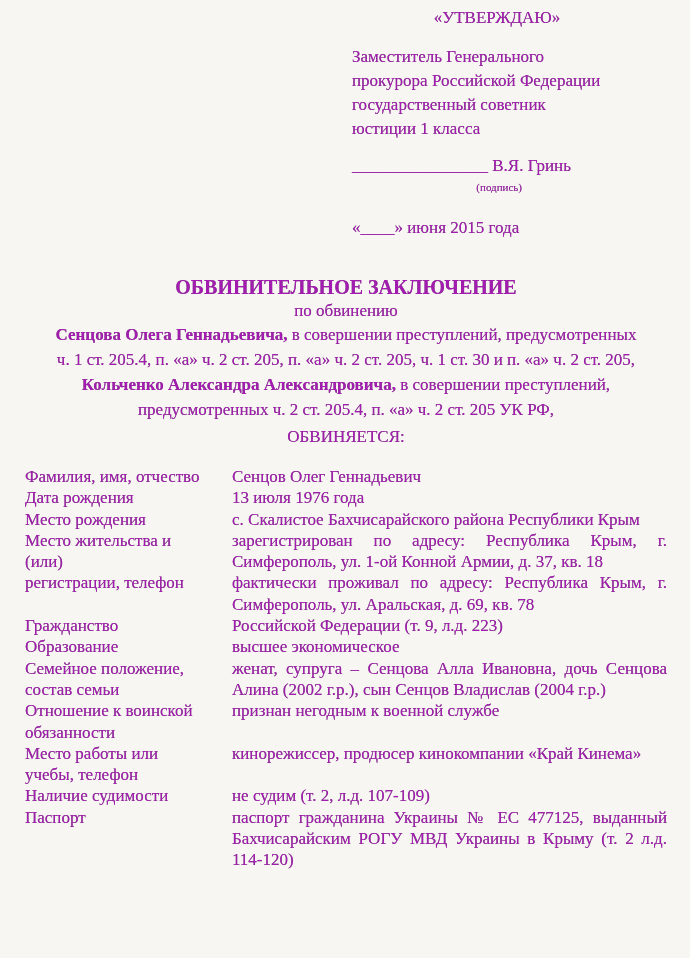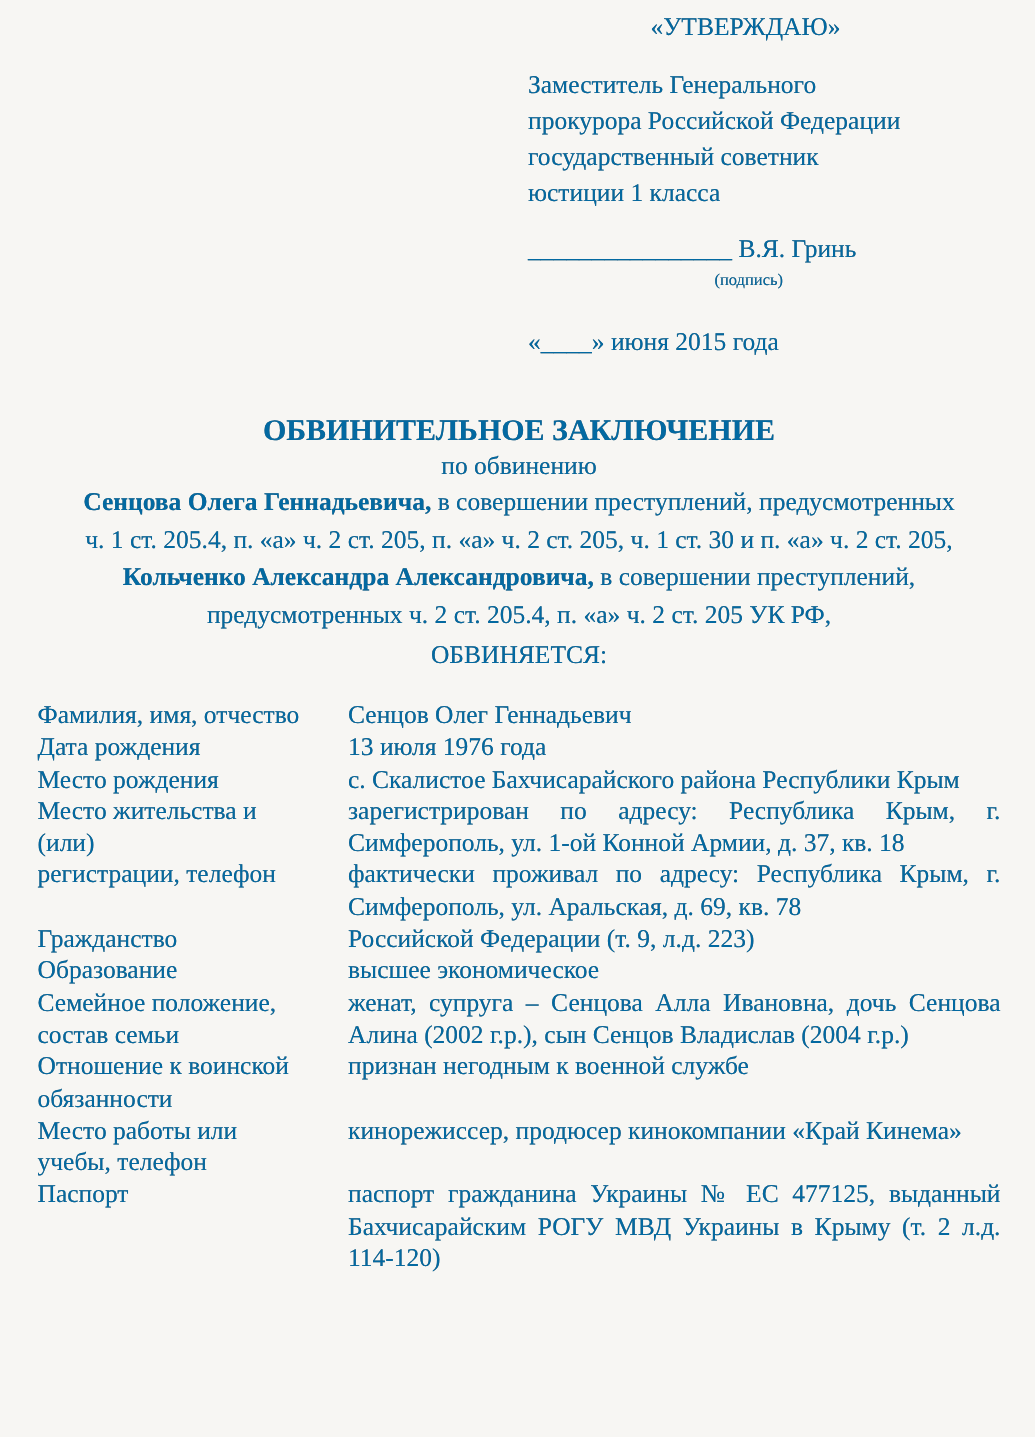--- a/index.html
+++ b/index.html
@@ -6,21 +6,21 @@
     margin: 0;
     padding: 0;
     background: #e9e8e5;
   }
   .page {
     position: relative;
     width: 690px;
     height: 958px;
     margin: 0 auto;
     background: #f7f6f3;
-    color: #0369a1;
+    color: #a21caf;
     font-family: "Liberation Serif", "DejaVu Serif", serif;
     font-size: 17px;
     box-sizing: border-box;
     padding: 6px 23px 0 25px;
     overflow: hidden;
     text-shadow: 0 0 0.4px rgba(20,20,20,0.55);
   }
 
   
   .approval {
@@ -169,18 +169,22 @@
         <div class="dlabel">Отношение к воинской
 обязанности</div>
         <div class="dvalue">признан негодным к военной службе</div>
       </div>
       <div class="drow">
         <div class="dlabel">Место работы или
 учебы, телефон</div>
         <div class="dvalue">кинорежиссер, продюсер кинокомпании «Край Кинема»</div>
       </div>
       <div class="drow">
+        <div class="dlabel">Наличие судимости</div>
+        <div class="dvalue">не судим (т. 2, л.д. 107-109)</div>
+      </div>
+      <div class="drow">
         <div class="dlabel">Паспорт</div>
         <div class="dvalue">паспорт гражданина Украины № ЕС 477125, выданный Бахчисарайским РОГУ МВД Украины в Крыму (т. 2 л.д. 114-120)</div>
       </div>
     </div>
 
 </div>
 
 </body></html>

